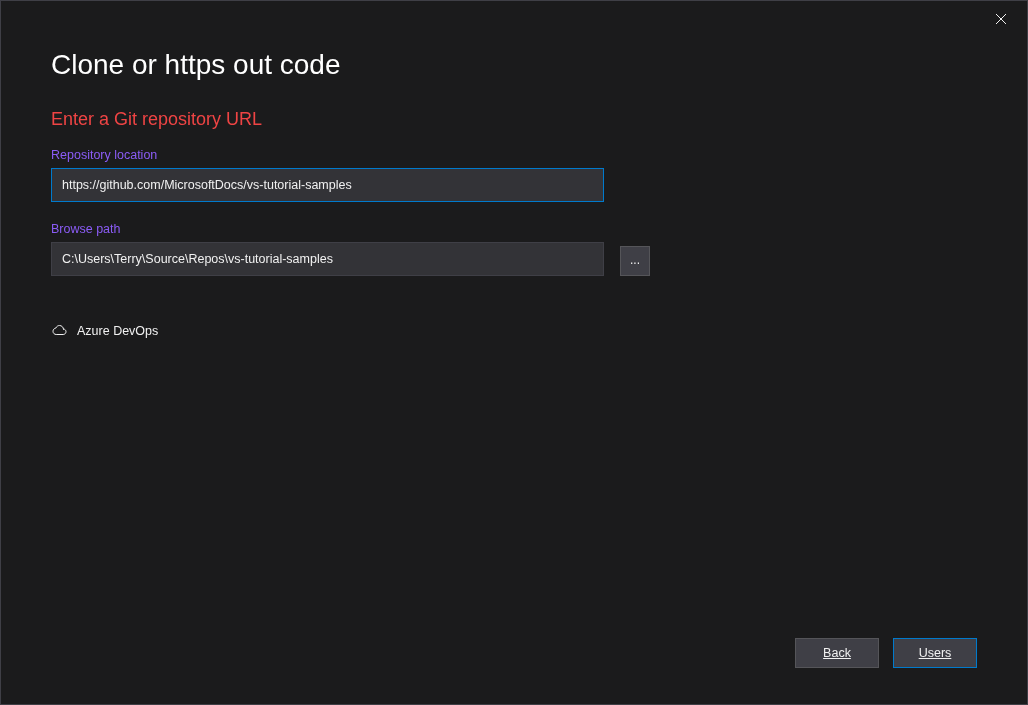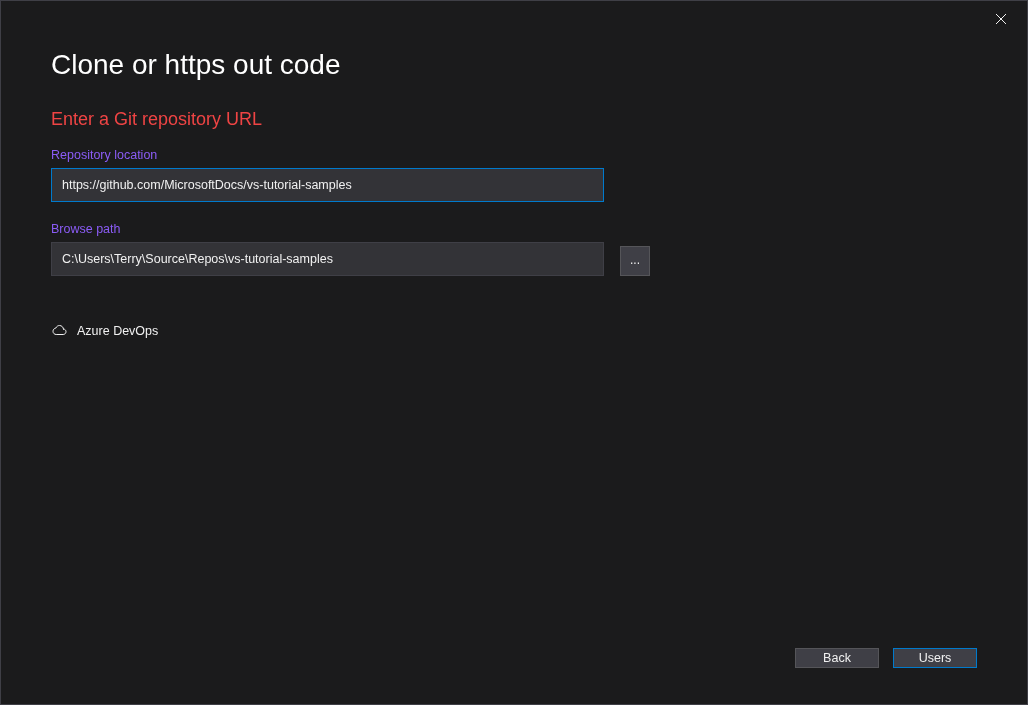--- a/index.html
+++ b/index.html
@@ -112,27 +112,28 @@
     }
     .footer {
       position: absolute;
       bottom: 36px;
       right: 50px;
       display: flex;
       gap: 14px;
     }
     .btn {
       width: 84px;
-      height: 20px;
+      height: 30px;
       background-color: #3f3f46;
       border: 1px solid #555559;
       color: #f1f1f1;
       font-size: 12.5px;
       cursor: pointer;
       font-family: inherit;
+      text-decoration: underline;
     }
     .btn.primary {
       border: 1px solid #007acc;
     }
   </style>
 </head>
 <body>
 
 <div class="close-btn">
   <svg width="12" height="12" viewBox="0 0 12 12">

